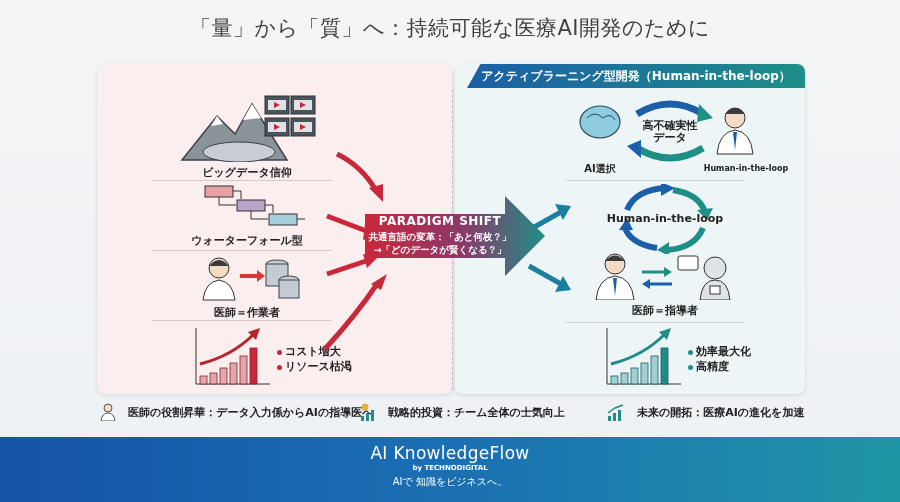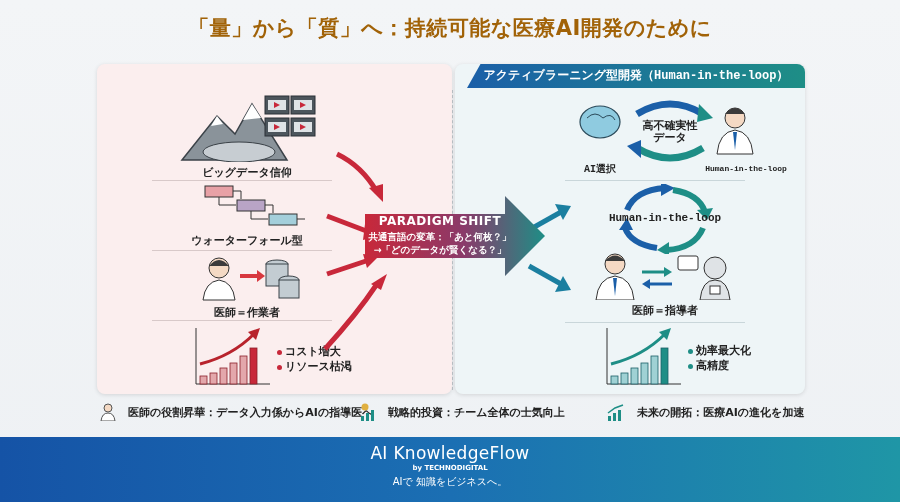--- a/index.html
+++ b/index.html
@@ -1,20 +1,20 @@
 <!DOCTYPE html>
 <html><head>
 <meta charset="utf-8">
 <style>
   html,body{margin:0;padding:0;}
   body{width:900px;height:502px;overflow:hidden;background:linear-gradient(180deg,#f3f5f7 0%,#eef1f4 100%);font-family:"DejaVu Sans","Liberation Sans",sans-serif;color:#222;position:relative;}
-  .title{position:absolute;left:0;top:14px;width:900px;text-align:center;font-size:21px;font-weight:bold;letter-spacing:0.5px;color:#a16207;}
+  .title{position:absolute;left:0;top:14px;width:900px;text-align:center;font-size:21px;font-weight:normal;letter-spacing:0.5px;color:#404040;}
   .panel{position:absolute;top:64px;height:330px;border-radius:8px;box-shadow:0 1px 4px rgba(0,0,0,0.12);}
   .panel.left{left:97px;width:355px;background:#fbeeee;}
-  .panel.right{left:455px;width:350px;background:#eef5f7;font-family:Liberation Mono, monospace;}
+  .panel.right{left:455px;width:350px;background:#eef5f7;}
   .ph{position:absolute;top:0;height:24px;line-height:24px;text-align:center;color:#fff;font-size:12px;font-weight:bold;border-radius:8px 8px 0 0;}
   .panel.left .ph{left:0;width:320px;background:linear-gradient(90deg,#b8232c,#d8373e);clip-path:polygon(0 0,97% 0,100% 100%,0 100%);}
   .panel.right .ph{left:12px;width:338px;background:linear-gradient(90deg,#1b5fa8,#1e8e86);clip-path:polygon(4% 0,100% 0,100% 100%,0 100%);}
   .item{position:absolute;text-align:center;font-size:11px;font-weight:bold;color:#222;}
   .sep{position:absolute;height:1px;background:#d8c9c9;}
   .panel.right .sep{background:#c9d6da;}
   .divider{position:absolute;left:452px;top:90px;height:300px;border-left:1px dashed #b9bfc4;}
   .shift{position:absolute;left:365px;top:196px;width:180px;height:80px;padding-left:28px;}
   .shift .txt{position:absolute;left:0;top:18px;width:150px;text-align:center;color:#fff;}
   .shift .t1{font-size:12px;font-weight:bold;letter-spacing:0.5px;}

